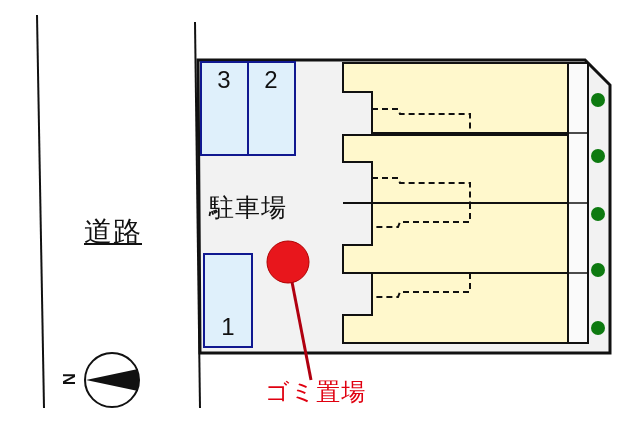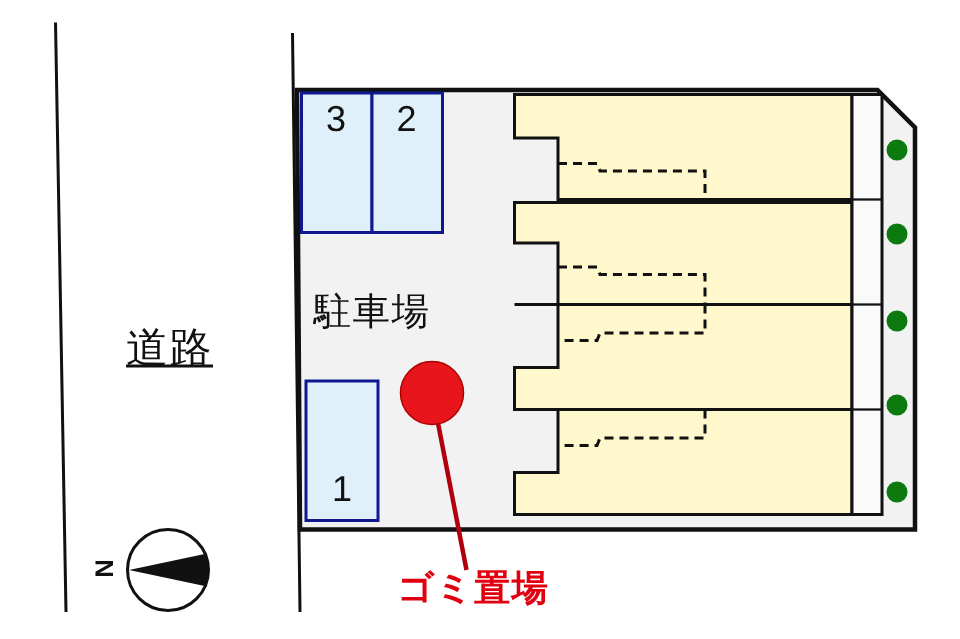--- a/index.html
+++ b/index.html
@@ -4,21 +4,21 @@
 <style>
   html, body { margin: 0; padding: 0; background: #ffffff; }
   body { width: 640px; height: 426px; position: relative; overflow: hidden;
          font-family: "DejaVu Sans", "Liberation Sans", sans-serif; }
   #plan { position: absolute; left: 0; top: 0; width: 640px; height: 426px; }
   .lbl { position: absolute; color: #111; white-space: nowrap; }
   .road-label { left: 84px; top: 213px; font-size: 28px; letter-spacing: 1px; text-decoration: underline; }
   .parking-label { left: 209px; top: 191px; font-size: 25px; letter-spacing: 1px; }
   .slot-num { position: absolute; font-size: 24px; color: #111; text-align: center; width: 44px;
               font-family: "Liberation Sans", sans-serif; }
-  .garbage-label { left: 265px; top: 376px; font-size: 24px; font-weight: bold; color: #e00010; letter-spacing: 1px; }
+  .garbage-label { left: 265px; top: 376px; font-size: 24px; font-weight: normal; color: #e00010; letter-spacing: 1px; }
   .north-label { left: 64px; top: 369px; font-size: 17px; font-weight: bold; color: #111;
                  transform: rotate(-90deg); transform-origin: center; font-family: "Liberation Sans", sans-serif; }
 </style>
 </head>
 <body>
 
 <svg id="plan" viewBox="0 0 640 426" xmlns="http://www.w3.org/2000/svg">
 
   <line x1="37" y1="15" x2="44" y2="408" stroke="#111" stroke-width="2"></line>
   <line x1="195" y1="22" x2="200" y2="408" stroke="#111" stroke-width="2"></line>

